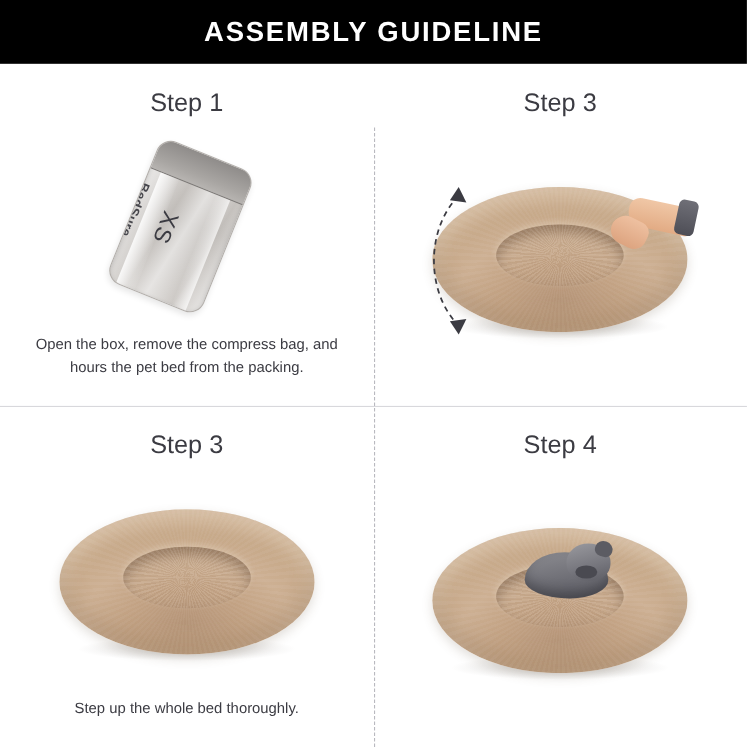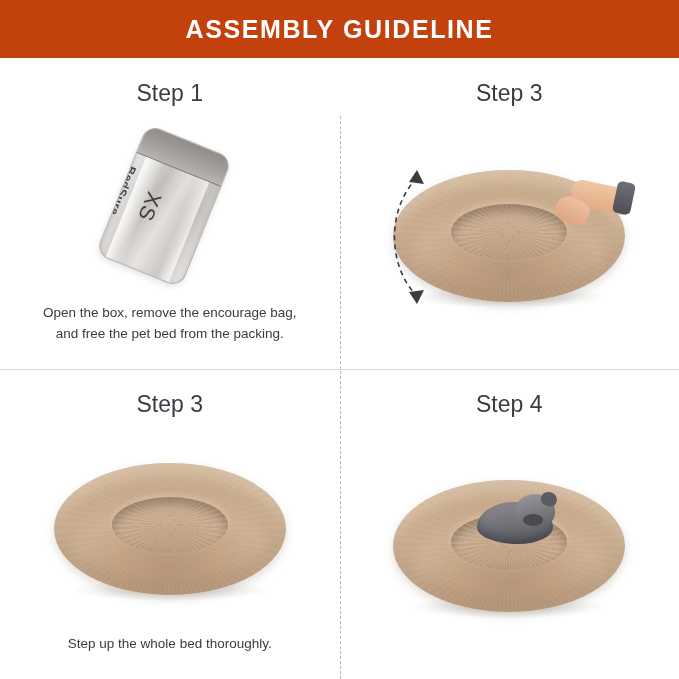--- a/index.html
+++ b/index.html
@@ -18,21 +18,21 @@
   .sheet {
     width: 679px;
     height: 679px;
     position: relative;
     display: flex;
     flex-direction: column;
   }
   
   .header {
     height: 58px;
-    background: #c2410c;
+    background: #000000;
     display: flex;
     align-items: center;
     justify-content: center;
     flex: 0 0 auto;
   }
   .header-title {
     color: #ffffff;
     font-size: 25px;
     letter-spacing: 1.6px;
     font-weight: bold;
@@ -345,21 +345,21 @@
             <div class="bag-sheen"></div>
             <div class="bag-sheen2"></div>
             <div class="bag-brand">
               <span>BedSure</span>
               <small>COMFORT</small>
             </div>
             <div class="bag-size">XS</div>
           </div>
         </div>
       </div>
-      <div class="caption">Open the box, remove the encourage bag, and free the pet bed from the packing.</div>
+      <div class="caption">Open the box, remove the compress bag, and hours the pet bed from the packing.</div>
     </div>
 
     <div class="cell">
       <div class="cell-title">Step 3</div>
       <div class="art">
         <div class="bed">
           <div class="bed-shadow"></div>
           <div class="bed-outer"></div>
           <div class="bed-fur"></div>
           <div class="bed-inner"></div>

